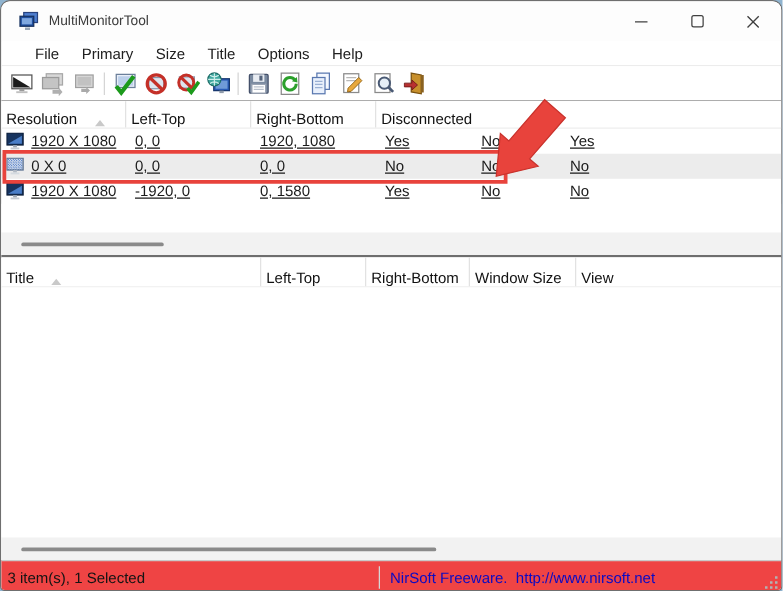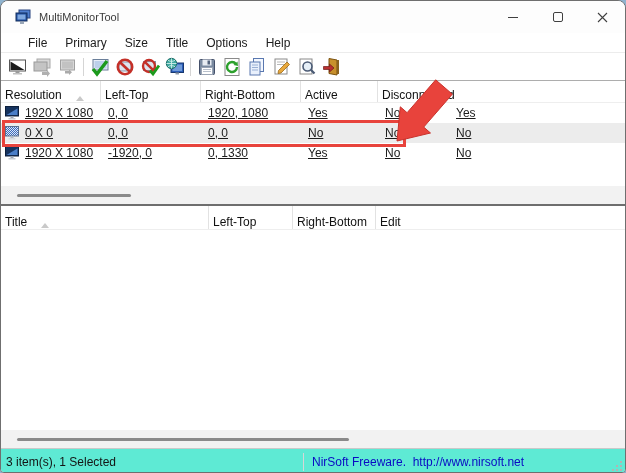--- a/index.html
+++ b/index.html
@@ -54,21 +54,21 @@
   .t1-c0{width:100px;} .t1-c1{width:100px;} .t1-c2{width:100px;} .t1-c3{width:77px;} .t1-c4{width:71px;} .t1-c5{flex:1;}
   
   .t2-c0{width:208px;} .t2-c1{width:84px;} .t2-c2{width:83px;} .t2-c3{width:85px;} .t2-c4{flex:1;}
   .lv-body-fill { flex:1; background:#fff; }
   
   .hscroll { height:18px; flex:0 0 auto; background:#f2f2f2; position:relative; }
   .hscroll .thumb { position:absolute; top:8px; height:3px; background:#8a8a8a; border-radius:2px; }
   .thumb1 { left:16px; width:114px; }
   .thumb2 { left:16px; width:332px; }
   
-  .statusbar { height:26px; flex:0 0 auto; background:#5eead4; border-top:1px solid #c9c9c9; display:flex; align-items:center; position:relative; }
+  .statusbar { height:26px; flex:0 0 auto; background:#ef4444; border-top:1px solid #c9c9c9; display:flex; align-items:center; position:relative; }
   .status-left { padding-left:5px; color:#141414; width:302px; }
   .status-sep { width:1px; height:18px; background:#d6d6d6; }
   .status-right { padding-left:8px; color:#0a0ac4; font-weight:normal; white-space:pre; }
   .grip { position:absolute; right:2px; bottom:2px; width:12px; height:12px; }
   .grip i { position:absolute; width:2px; height:2px; background:#b3b3b3; }
   .grip i:nth-child(1){ right:1px; bottom:1px; }
   .grip i:nth-child(2){ right:5px; bottom:1px; }
   .grip i:nth-child(3){ right:1px; bottom:5px; }
   .grip i:nth-child(4){ right:9px; bottom:1px; }
   .grip i:nth-child(5){ right:5px; bottom:5px; }
@@ -225,23 +225,20 @@
     <div class="lv-header">
       <div class="lv-h-cell t1-c0">
         <span>Resolution</span>
         <span class="sort-glyph"></span>
       </div>
       <div class="lv-h-cell t1-c1">
           <span>Left-Top</span>
         </div>
       <div class="lv-h-cell t1-c2">
           <span>Right-Bottom</span>
-        </div>
-      <div class="lv-h-cell t1-c3">
-          <span>Active</span>
         </div>
       <div class="lv-h-cell t1-c4">
           <span>Disconnected</span>
         </div>
     </div>
 
     <div class="lv-row">
       <div class="lv-cell res-cell t1-c0">
         <svg class="mon-ico" width="15" height="14" viewBox="0 0 15 14">
           <rect x="0.5" y="0.5" width="13" height="9.5" fill="#16335e" stroke="#0c1f3c"></rect>
@@ -286,21 +283,21 @@
       <div class="lv-cell res-cell t1-c0">
         <svg class="mon-ico" width="15" height="14" viewBox="0 0 15 14">
           <rect x="0.5" y="0.5" width="13" height="9.5" fill="#16335e" stroke="#0c1f3c"></rect>
           <polygon points="1.5,9 12.5,9 12.5,2.5" fill="#4a7ec8"></polygon>
           <rect x="5.5" y="10" width="3" height="2" fill="#9aa4b2"></rect>
             <rect x="3.5" y="12" width="7" height="1.5" fill="#c4cad2"></rect>
         </svg>
         <span>1920 X 1080</span>
       </div>
       <div class="lv-cell t1-c1">-1920, 0</div>
-      <div class="lv-cell t1-c2">0, 1330</div>
+      <div class="lv-cell t1-c2">0, 1580</div>
       <div class="lv-cell t1-c3">Yes</div>
       <div class="lv-cell t1-c4">No</div>
       <div class="lv-cell t1-c5">No</div>
     </div>
 
     <div class="lv-body-fill"></div>
     <div class="hscroll">
       <div class="thumb thumb1"></div>
     </div>
   </div>
@@ -312,22 +309,25 @@
       <div class="lv-h-cell t2-c0">
         <span>Title</span>
         <span class="sort-glyph"></span>
       </div>
       <div class="lv-h-cell t2-c1">
           <span>Left-Top</span>
         </div>
       <div class="lv-h-cell t2-c2">
           <span>Right-Bottom</span>
         </div>
+      <div class="lv-h-cell t2-c3">
+          <span>Window Size</span>
+        </div>
       <div class="lv-h-cell t2-c4">
-          <span>Edit</span>
+          <span>View</span>
         </div>
     </div>
     <div class="lv-body-fill"></div>
     <div class="hscroll">
       <div class="thumb thumb2"></div>
     </div>
   </div>
 
   <div class="statusbar">
     <span class="status-left">3 item(s), 1 Selected</span>

